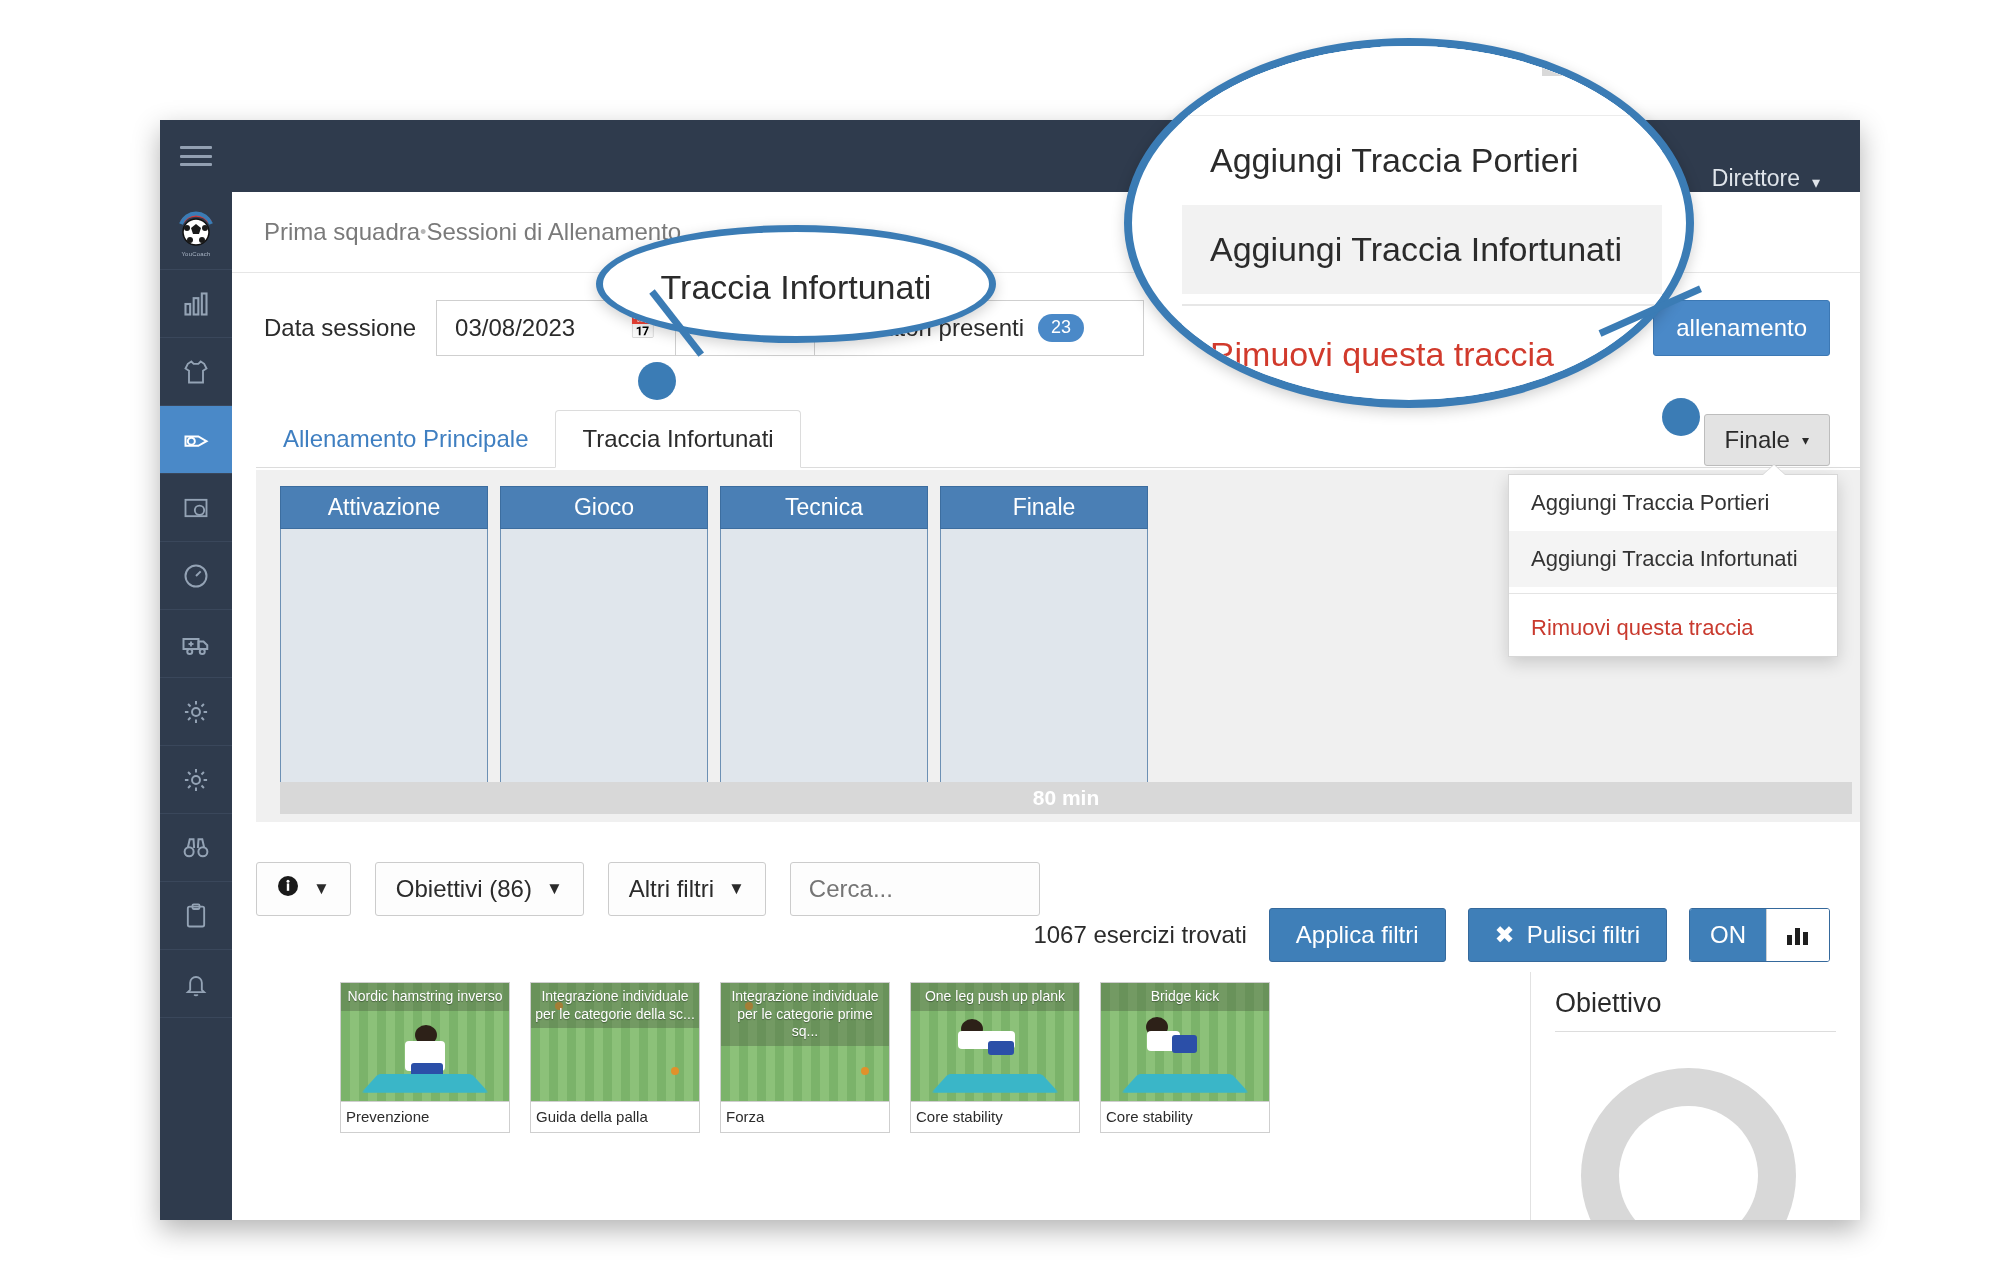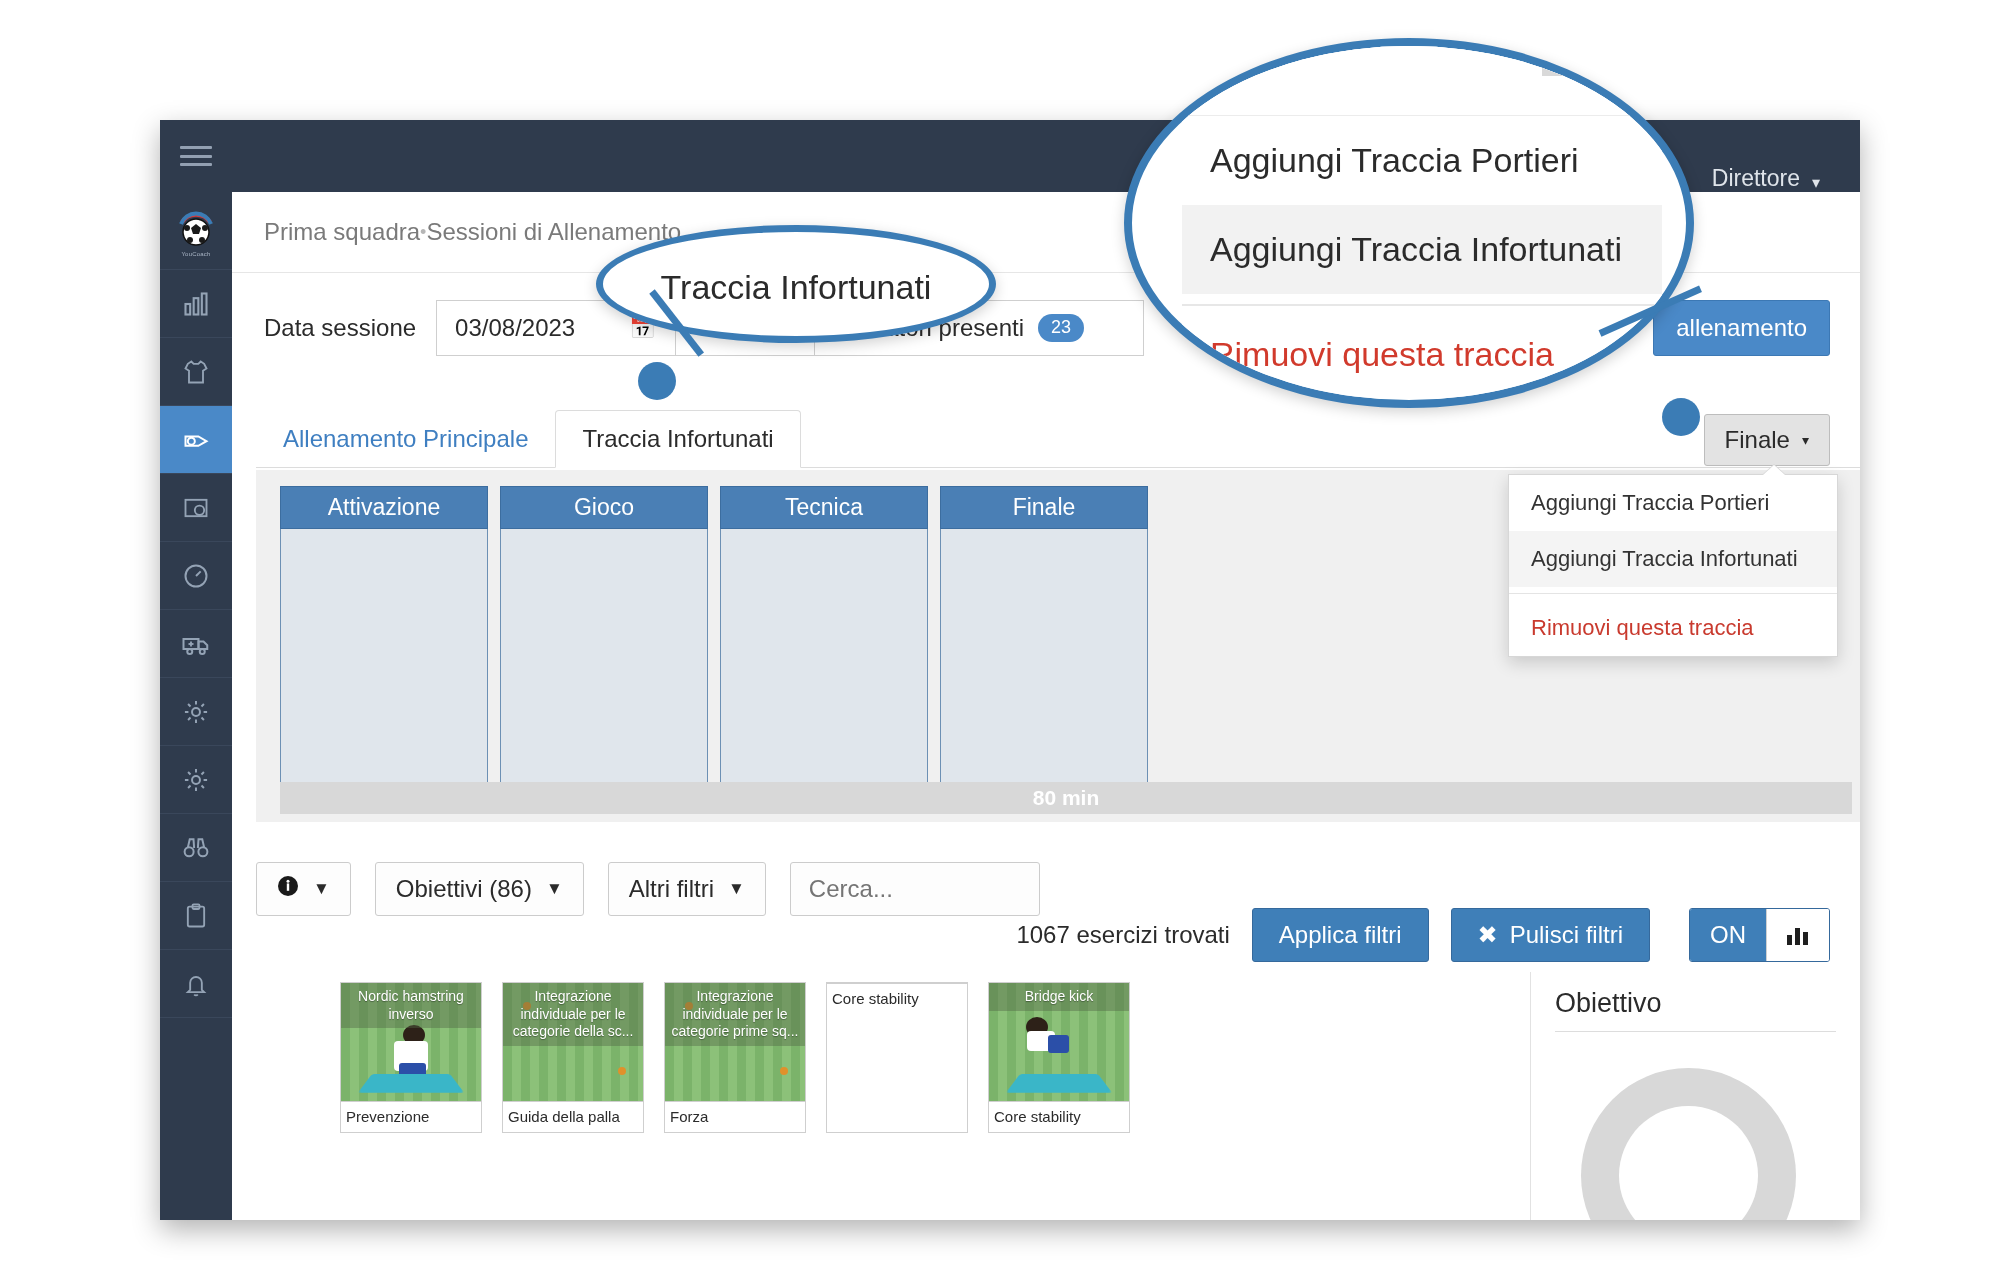--- a/index.html
+++ b/index.html
@@ -251,38 +251,38 @@
   .primary-btn {
     height: 54px; padding: 0 26px;
     background: #3f7fb8; border: 1px solid #356f a3;
     border: 1px solid #35699c;
     color: #fff; font-size: 24px;
     display: flex; align-items: center; gap: 12px;
     border-radius: 3px;
     justify-content: center;
   }
   #toggle-on {
-    display: flex; height: 54px; border: 1px solid #35699c; border-radius: 3px; overflow: hidden; margin-left: 17px;
+    display: flex; height: 54px; border: 1px solid #35699c; border-radius: 3px; overflow: hidden;
   }
   #toggle-on .on-part {
     background: #3f7fb8; color: #fff; font-size: 24px;
     display: flex; align-items: center; padding: 0 20px;
   }
   #toggle-on .chart-part {
     background: #ffffff; border-left: 1px solid #d0d0d0;
     display: flex; align-items: center; padding: 0 18px;
   }
 
   
   #cards {
     position: absolute; left: 108px; top: 790px;
     display: flex; gap: 20px;
   }
   .card {
-    width: 142px;
+    width: 170px;
     border: 1px solid #cfcfcf;
     background: #fff;
   }
   .card-thumb {
     height: 118px;
     position: relative;
     background:
       repeating-linear-gradient(90deg,
         #7bb36a 0px, #7bb36a 9px,
         #8cc179 9px, #8cc179 18px);
@@ -643,20 +643,29 @@
       </div>
 
       <div class="card">
         <div class="card-thumb dots">
           <div class="card-title">Integrazione individuale per le categorie prime sq...</div>
         </div>
         <div class="card-cat">Forza</div>
       </div>
 
       <div class="card">
+        <div class="card-thumb">
+          <div class="person" style="left:28%;bottom:26px;">
+            <div class="p-head" style="left:6%;"></div>
+            <div class="p-body" style="top:12px;left:0;width:100%;height:18px;"></div>
+            <div class="p-short" style="top:22px;left:52%;width:46%;height:14px;"></div>
+          </div>
+          <div class="mat"></div>
+          <div class="card-title">One leg push up plank</div>
+        </div>
         <div class="card-cat">Core stability</div>
       </div>
 
       <div class="card">
         <div class="card-thumb">
           <div class="person" style="left:26%;bottom:28px;">
             <div class="p-head" style="left:2%;"></div>
             <div class="p-body" style="top:14px;left:4%;width:58%;height:20px;"></div>
             <div class="p-short" style="top:18px;left:48%;width:44%;height:18px;"></div>
           </div>

